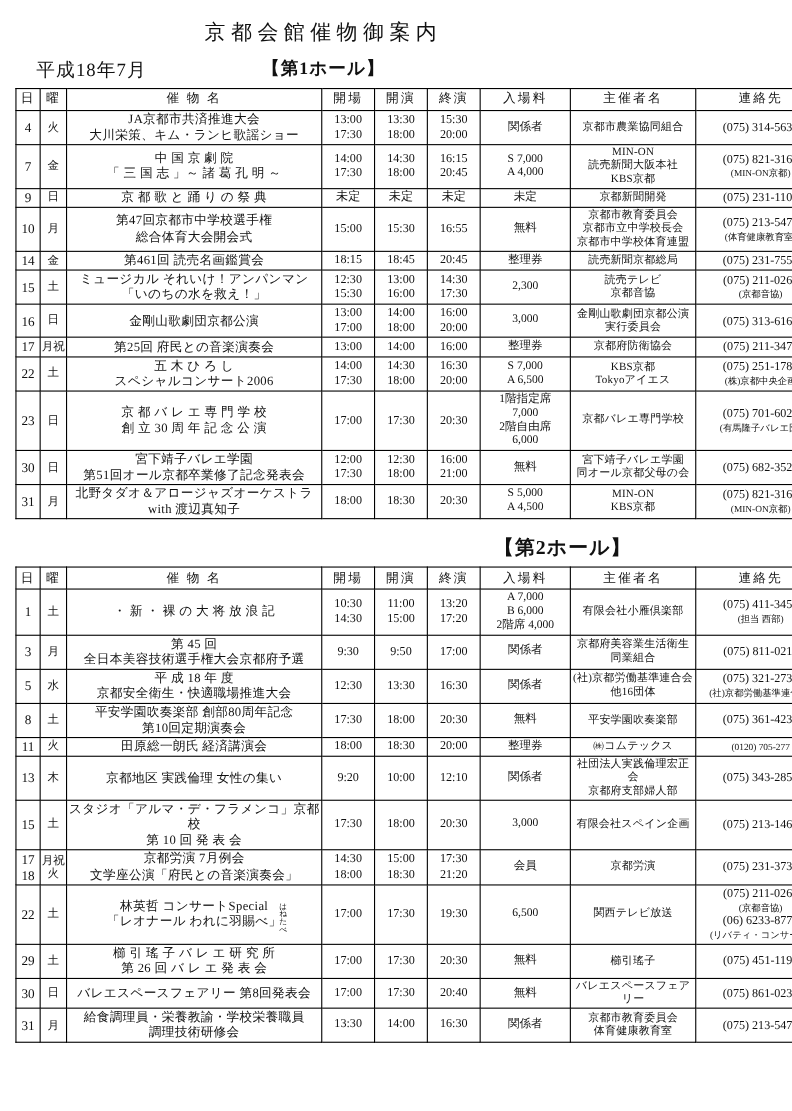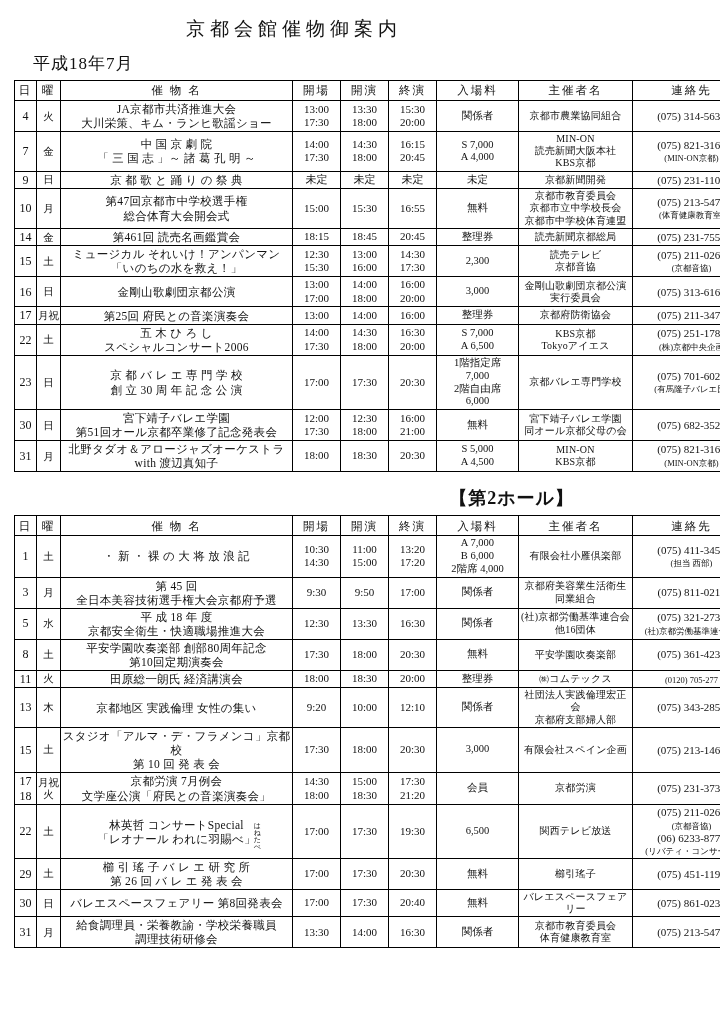--- a/index.html
+++ b/index.html
@@ -113,20 +113,21 @@
 </style>
 </head>
 <body>
 
 <div class="page">
 
   <div class="doc-title">京都会館催物御案内</div>
 
   <div class="subhead-row">
     <div class="era-date">平成18年7月</div>
+    <div class="hall-label">【第1ホール】</div>
   </div>
 
   <table class="sched">
     <colgroup>
       <col class="c-day">
         <col class="c-wd">
         <col class="c-event">
         <col class="c-open">
       <col class="c-start">
         <col class="c-end">

